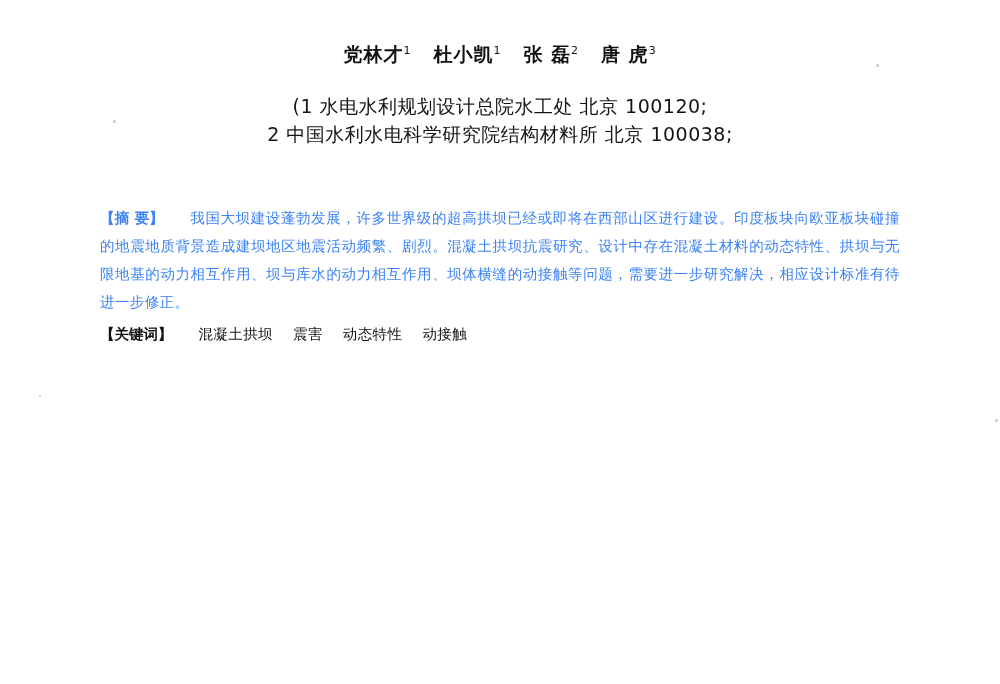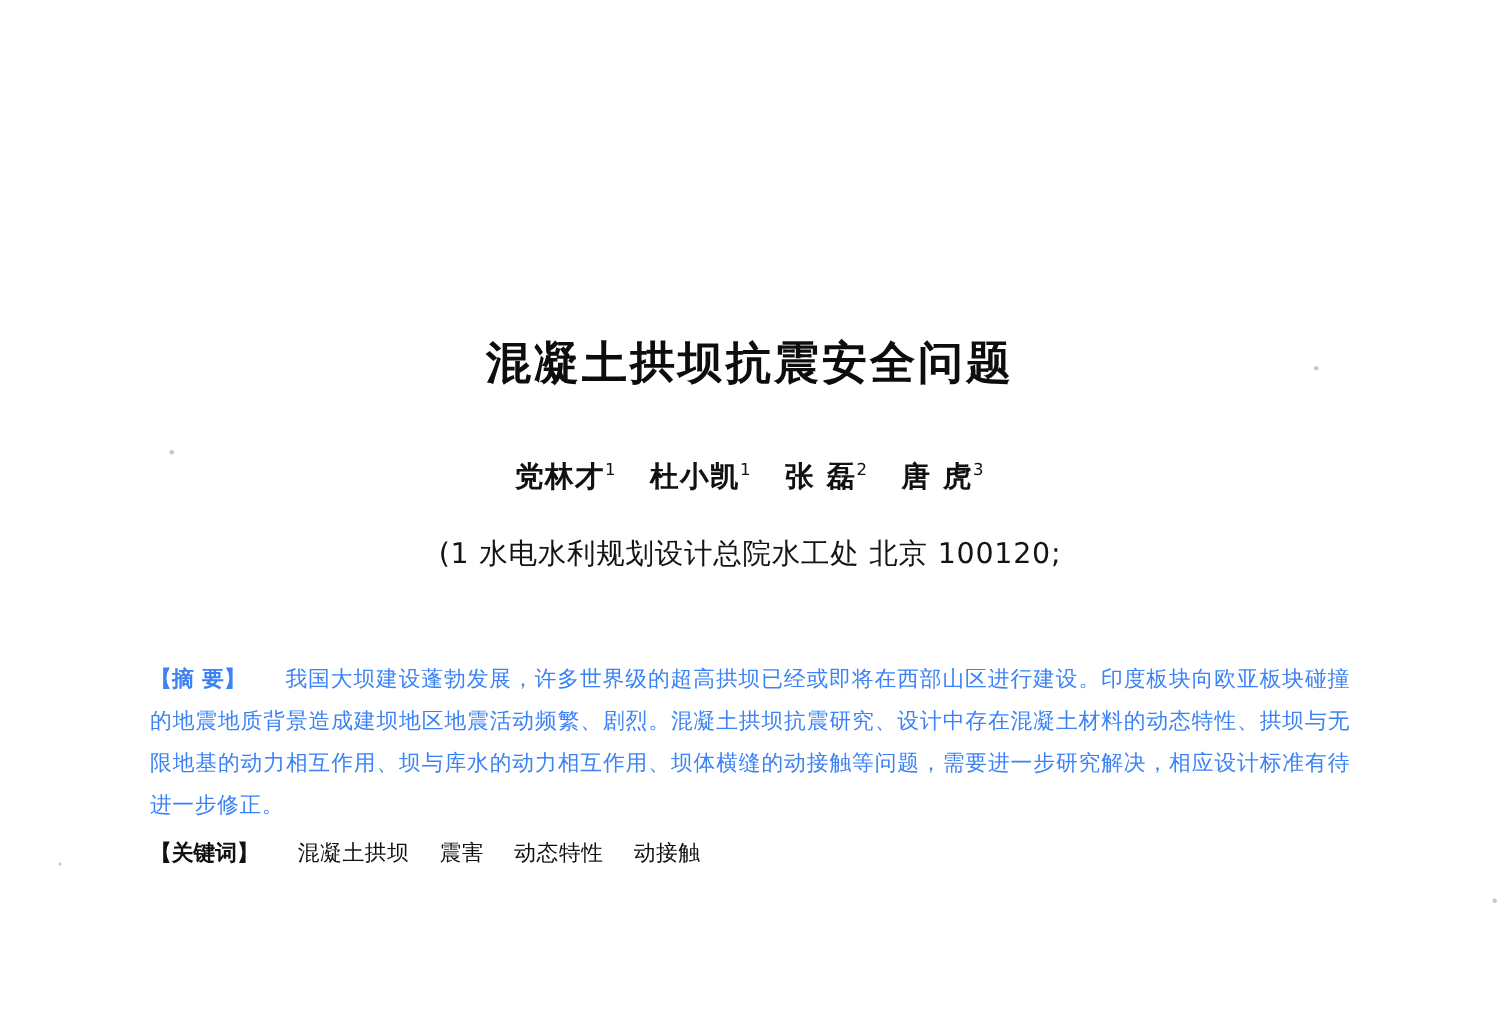--- a/index.html
+++ b/index.html
@@ -86,28 +86,28 @@
 </head>
 <body>
 
 <div class="page">
 
   <div class="speck" style="left:113px;top:78px;width:3px;height:3px;"></div>
   <div class="speck" style="left:876px;top:22px;width:3px;height:3px;"></div>
   <div class="speck" style="left:995px;top:377px;width:3px;height:3px;"></div>
   <div class="speck" style="left:39px;top:353px;width:2px;height:2px;"></div>
 
-  <h1 class="title">混凝土拱坝抗震安全问题</h1>
 
   <div class="authors">
     <span class="nm"><span>党林才</span><sup>1</sup></span><span class="nm"><span>杜小凯</span><sup>1</sup></span><span class="nm"><span>张  磊</span><sup>2</sup></span><span class="nm"><span>唐  虎</span><sup>3</sup></span>
   </div>
 
   <div class="affils">
     <div class="line">(1  水电水利规划设计总院水工处   北京   100120;</div>
+    <div class="line">2  中国水利水电科学研究院结构材料所   北京   100038;</div>
   </div>
 
   <div class="abstract-block">
     <span class="lbl">【摘  要】</span><span class="indent-sp"></span><span class="abs-body">我国大坝建设蓬勃发展，许多世界级的超高拱坝已经或即将在西部山区进行建设。印度板块向欧亚板块碰撞的地震地质背景造成建坝地区地震活动频繁、剧烈。混凝土拱坝抗震研究、设计中存在混凝土材料的动态特性、拱坝与无限地基的动力相互作用、坝与库水的动力相互作用、坝体横缝的动接触等问题，需要进一步研究解决，相应设计标准有待进一步修正。</span>
   </div>
 
   <div class="kw-block">
     <span class="lbl">【关键词】</span><span class="indent-sp"></span><span class="kw-item">混凝土拱坝</span><span class="kw-item">震害</span><span class="kw-item">动态特性</span><span class="kw-item">动接触</span>
   </div>
 

